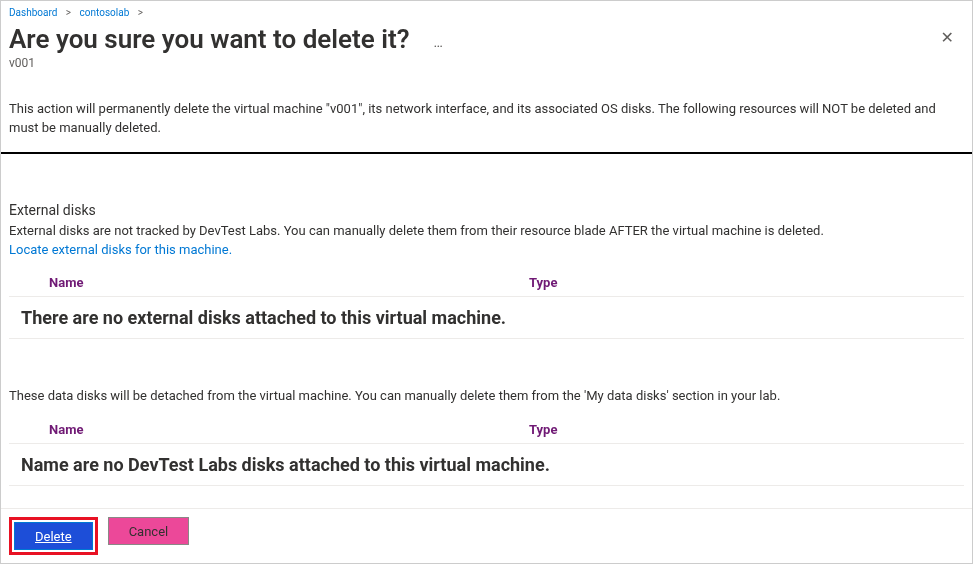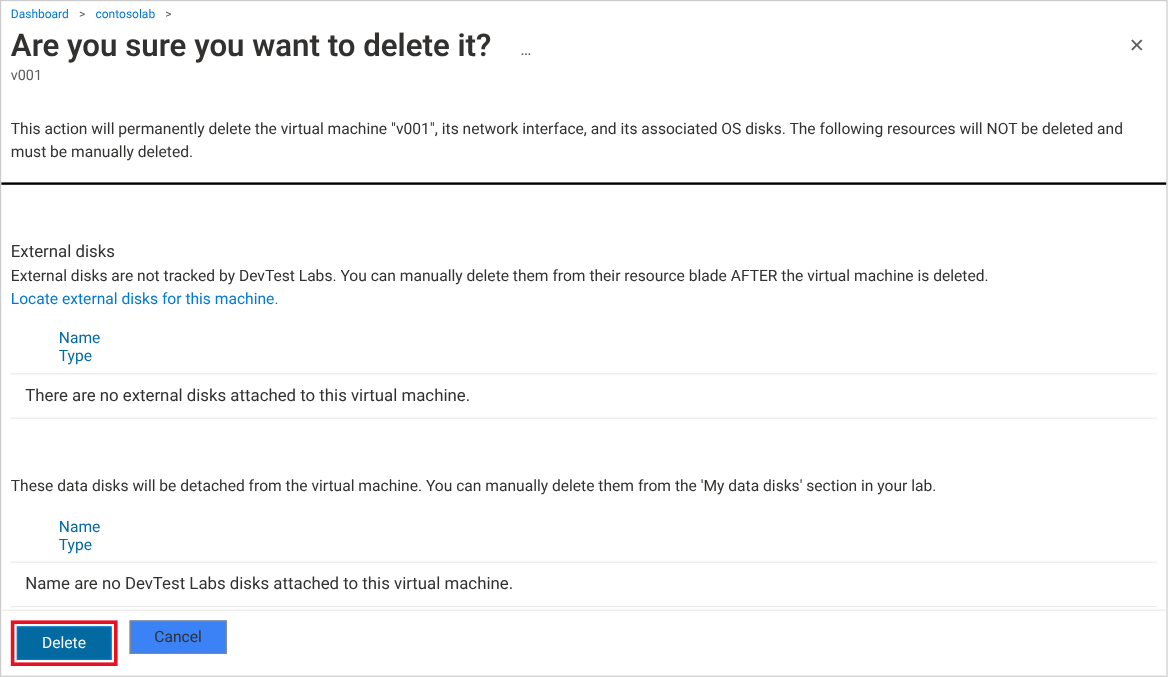--- a/index.html
+++ b/index.html
@@ -99,64 +99,65 @@
       text-decoration: none;
       cursor: pointer;
       font-size: 13px;
     }
     .table {
       margin-top: 10px;
     }
     .thead {
       display: flex;
       font-size: 13px;
-      font-weight: 400;
-      color: #0369a1;
+      font-weight: 700;
+      color: #701a75;
       padding: 6px 0 6px 40px;
       border-bottom: 1px solid #edebe9;
-      flex-direction: column;
     }
     .th-name {
       width: 480px;
     }
     .th-type {
       flex: 1;
     }
     .empty-row {
-      font-size: 14px;
+      font-size: 18px;
       color: #323130;
       padding: 10px 0 10px 12px;
       border-bottom: 1px solid #edebe9;
+      font-weight: bold;
     }
     .footer {
       position: absolute;
       left: 0;
       right: 0;
       bottom: 0;
       border-top: 1px solid #edebe9;
       padding: 8px 8px;
       display: flex;
       gap: 10px;
     }
     .btn {
       font-family: inherit;
       font-size: 13px;
       padding: 5px 20px;
       cursor: pointer;
       border: 1px solid #8a8886;
-      background: #3b82f6;
+      background: #ec4899;
       color: #323130;
       min-width: 60px;
       height: 28px;
       line-height: 1;
     }
     .btn-primary {
-      background: #0369a1;
+      background: #1d4ed8;
       border-color: #0078d4;
       color: #fff;
+      text-decoration: underline;
     }
     .highlight-wrap {
       border: 3px solid #e81123;
       padding: 2px;
       display: inline-flex;
     }
   </style>
 </head>
 <body>
 

